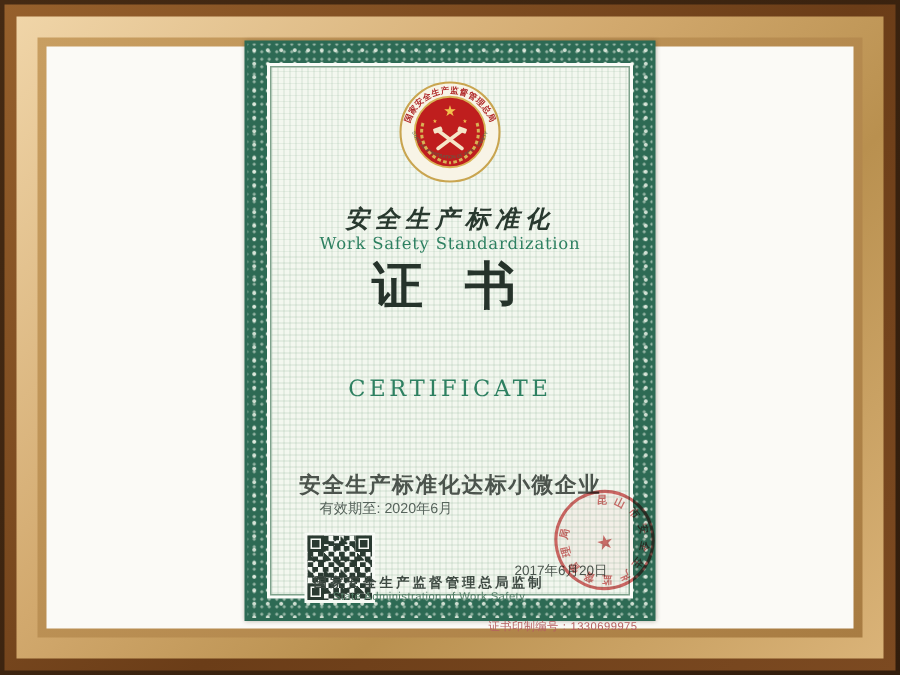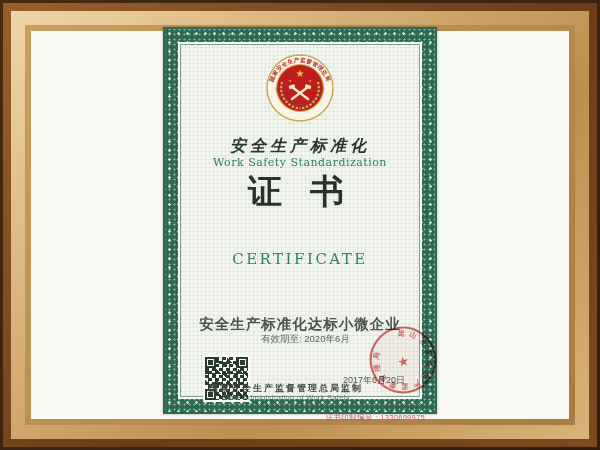--- a/index.html
+++ b/index.html
@@ -29,21 +29,21 @@
 
   .row{position:absolute;left:0;width:100%;text-align:center;line-height:1.1;}
   .emblem{position:absolute;left:50%;top:27px;transform:translateX(-50%);width:68px;height:68px;}
   .title-cn{top:110px;font-family:"DejaVu Serif",serif;font-style:italic;font-weight:bold;font-size:16px;letter-spacing:4px;color:#29392f;}
   .title-en{top:130px;font-family:"DejaVu Serif",serif;font-size:11px;color:#2e8061;letter-spacing:.5px;}
   .doc-cn{top:146px;font-family:"DejaVu Serif",serif;font-weight:bold;font-size:34px;letter-spacing:8px;color:#26332b;}
   .doc-en{top:184px;font-family:"DejaVu Serif",serif;font-size:15px;letter-spacing:2.5px;color:#2e8061;margin-top:40px;}
   .cert-no{top:204px;font-size:9.5px;color:#505c54;letter-spacing:.3px;}
   .company{top:230px;font-size:11.5px;color:#6b756d;letter-spacing:1px;}
   .award{top:254px;font-size:14.5px;font-weight:bold;color:#4c544d;letter-spacing:1px;margin-top:36px;}
-  .validity{position:absolute;left:50px;top:306px;font-size:9.5px;color:#57645c;padding-left:48px;}
+  .validity{position:absolute;left:50px;top:306px;font-size:9.5px;color:#57645c;}
 
   .qr{position:absolute;left:40px;top:328px;width:47px;height:47px;background:#f7faf5;}
   .qr-pattern{position:absolute;inset:2px;
     background-image:
       repeating-conic-gradient(#2a3a31 0% 25%, transparent 0% 50%),
       repeating-conic-gradient(transparent 0% 25%, #2a3a31 0% 37%, transparent 0% 50%);
     background-size:7px 7px,11px 11px;}
   .finder{position:absolute;width:11px;height:11px;border:2px solid #2a3a31;background:#f7faf5;box-sizing:border-box;}
   .finder::after{content:"";position:absolute;inset:1px;background:#2a3a31;}
   .f-tl{left:0;top:0;} .f-tr{right:0;top:0;} .f-bl{left:0;bottom:0;}

